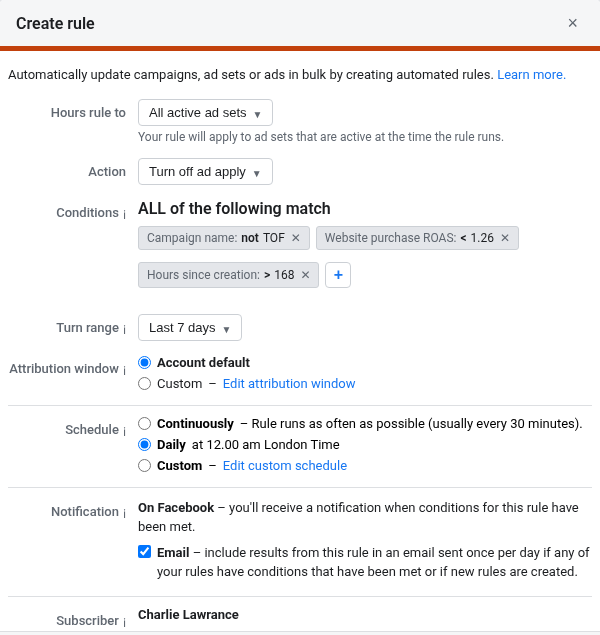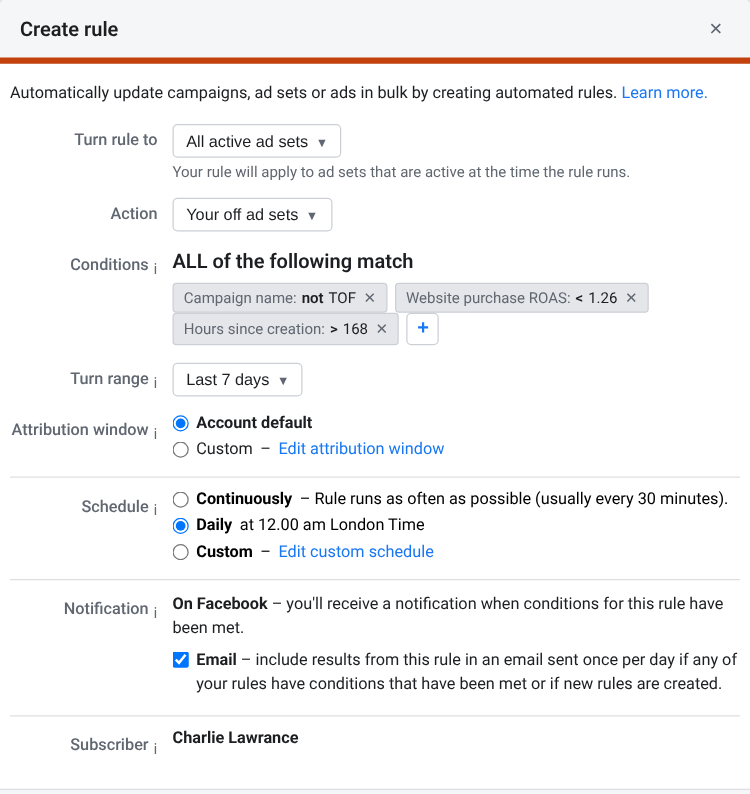--- a/index.html
+++ b/index.html
@@ -110,21 +110,21 @@
       color: #1c1e21;
       margin-bottom: 8px;
     }
     .conditions-label strong {
       font-weight: 600;
     }
     .tags-container {
       display: flex;
       flex-wrap: wrap;
       gap: 6px;
-      margin-bottom: 0;
+      margin-bottom: 12px;
     }
     .tag {
       display: inline-flex;
       align-items: center;
       gap: 4px;
       padding: 4px 8px;
       background: #e4e6ea;
       border-radius: 3px;
       font-size: 12px;
       color: #1c1e21;
@@ -240,38 +240,38 @@
     <button class="close-btn">×</button>
   </div>
   <div class="modal-body">
     <p class="description">
       <span>Automatically update campaigns, ad sets or ads in bulk by creating automated rules.</span>
       <a href="#">Learn more.</a>
     </p>
 
     <div class="form-row">
       <div class="form-label">
-        <span>Turn rule to</span>
+        <span>Hours rule to</span>
       </div>
       <div class="form-content">
         <button class="select-btn">
           <span>All active ad sets</span>
           <span class="arrow">▼</span>
         </button>
         <div class="helper-text">Your rule will apply to ad sets that are active at the time the rule runs.</div>
       </div>
     </div>
 
     <div class="form-row">
       <div class="form-label">
         <span>Action</span>
       </div>
       <div class="form-content">
         <button class="select-btn">
-          <span>Your off ad sets</span>
+          <span>Turn off ad apply</span>
           <span class="arrow">▼</span>
         </button>
       </div>
     </div>
 
     <div class="form-row">
       <div class="form-label">
         <span>Conditions</span>
         <span class="info-icon">ℹ</span>
       </div>

